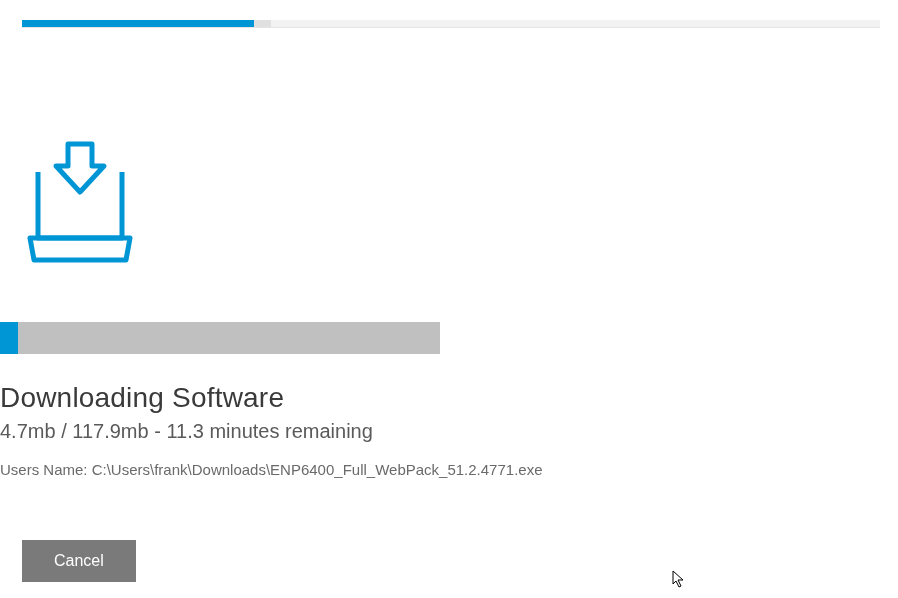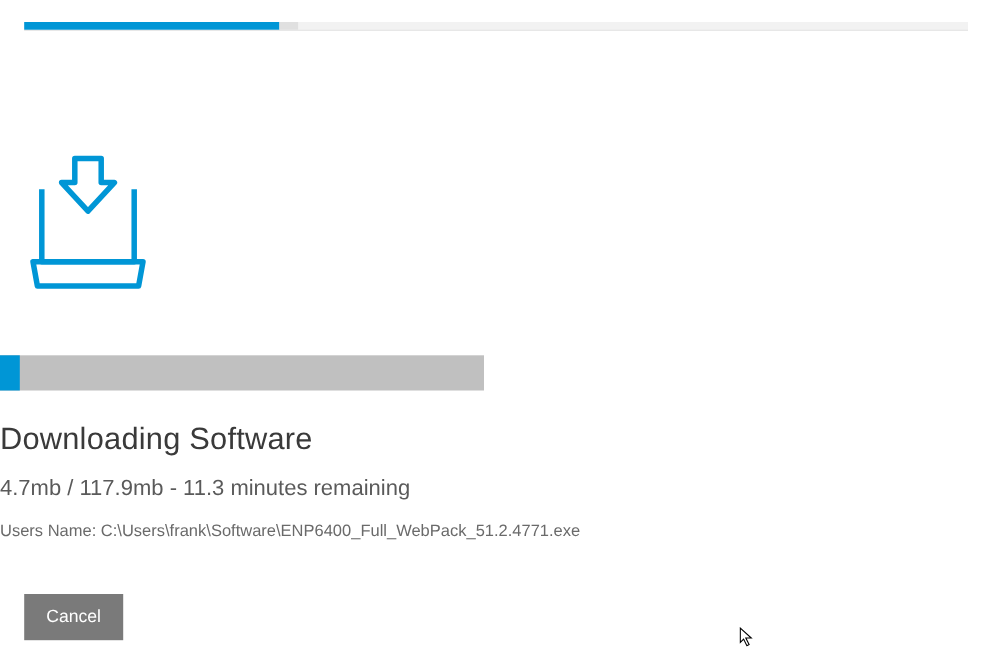--- a/index.html
+++ b/index.html
@@ -64,39 +64,39 @@
       background: #0096d6;
     }
     .title {
       margin-top: 28px;
       font-size: 28px;
       font-weight: 400;
       color: #3a3a3a;
       letter-spacing: 0.2px;
     }
     .subtitle {
-      margin-top: 18px;
+      margin-top: 6px;
       font-size: 20px;
       color: #5a5a5a;
       font-weight: 400;
     }
     .filename {
       margin-top: 18px;
       font-size: 15px;
       color: #6a6a6a;
       font-weight: 400;
     }
     .cancel-btn {
       position: absolute;
       left: 22px;
       bottom: 16px;
       background: #7a7a7a;
       color: #ffffff;
       border: none;
-      padding: 12px 20px;
+      padding: 12px 32px;
       font-size: 16px;
       cursor: pointer;
       font-family: inherit;
     }
     .cursor {
       position: absolute;
       left: 672px;
       top: 570px;
       pointer-events: none;
     }
@@ -127,21 +127,21 @@
     <div class="download-bar-fill" id="dl-fill" style="width: 4%;"></div>
   </div>
 
   <div class="title">Downloading Software</div>
 
   <div class="subtitle">
     <span>4.7</span><span>mb</span><span> / </span><span>117.9</span><span>mb</span><span> - </span><span>11.3</span> <span>minutes remaining</span>
   </div>
 
   <div class="filename">
-    <span>Users Name: </span><span>C:\Users\frank\Software\ENP6400_Full_WebPack_51.2.4771.exe</span>
+    <span>Users Name: </span><span>C:\Users\frank\Downloads\ENP6400_Full_WebPack_51.2.4771.exe</span>
   </div>
 </div>
 
 <button class="cancel-btn">Cancel</button>
 
 <svg class="cursor" width="14" height="18" viewBox="0 0 14 18">
   <path d="M 1 1 L 1 14 L 4 11 L 7 17 L 9 16 L 6 10 L 11 10 Z" fill="#ffffff" stroke="#000000" stroke-width="1"></path>
 </svg>
 
 </body></html>

